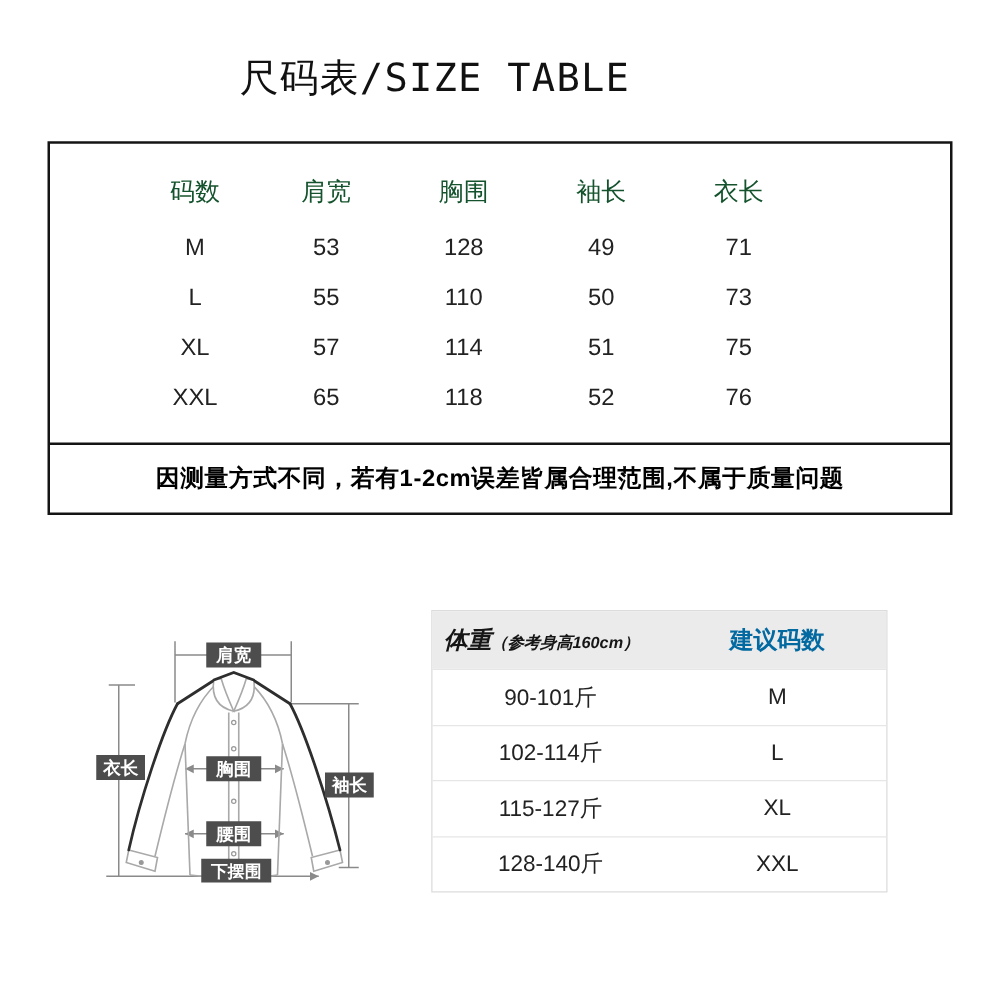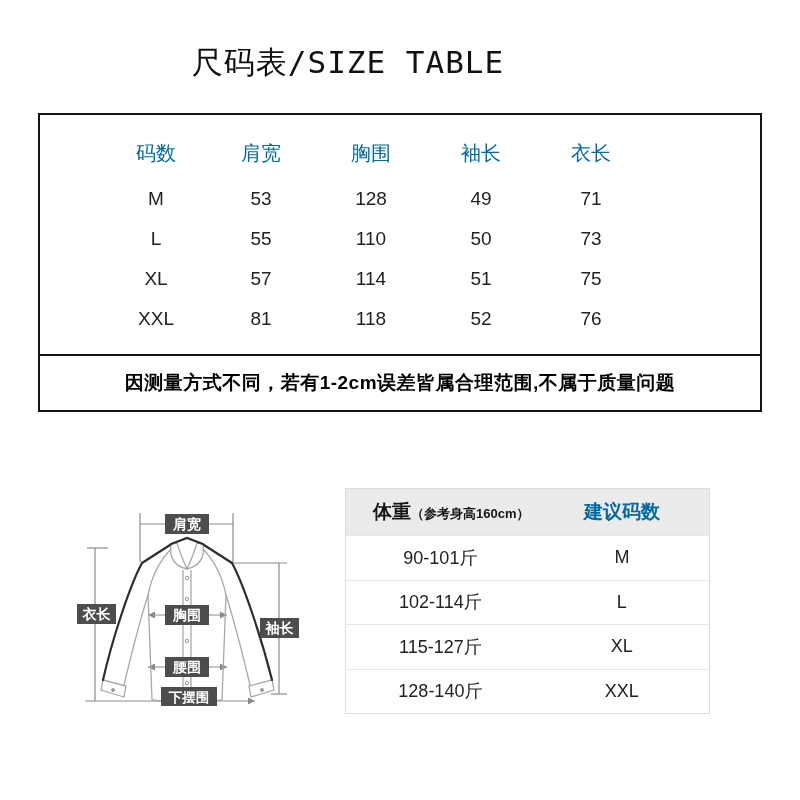--- a/index.html
+++ b/index.html
@@ -17,41 +17,41 @@
   
   .size-table{
     position:absolute;left:38px;top:113px;width:724px;height:299px;
     border:2px solid #141414;box-sizing:border-box;background:#fff;
   }
   .st-body{position:absolute;top:0;left:0;right:0;bottom:54px;padding:12px 0 0 66px;}
   .st-row{display:flex;}
   .st-row.head{height:52px;}
   .st-row.data{height:40px;}
   .st-cell{text-align:center;display:flex;align-items:center;justify-content:center;}
-  .st-row.head .st-cell{font-size:20px;color:#0369a1;}
+  .st-row.head .st-cell{font-size:20px;color:#14532d;}
   .st-row.data .st-cell{font-size:19px;color:#222;}
   .c0{width:100px;}
   .c1,.c2,.c3,.c4{width:110px;}
   .st-note{
     position:absolute;left:0;right:0;bottom:0;height:54px;
     border-top:2px solid #141414;
     display:flex;align-items:center;justify-content:center;
     font-size:19px;font-weight:bold;color:#000000;letter-spacing:.5px;margin-top:44px;
   }
   
   .weight-table{
     position:absolute;left:345px;top:488px;width:365px;height:226px;
     border:1px solid #dcdcdc;box-sizing:border-box;background:#fff;
     display:flex;flex-direction:column;
   }
   .wt-head{
     height:46px;flex:0 0 46px;background:#ebebeb;
     display:flex;align-items:center;
   }
-  .wt-head-left{flex:0 0 52%;padding-left:27px;box-sizing:border-box;white-space:nowrap;}
+  .wt-head-left{flex:0 0 52%;padding-left:9px;box-sizing:border-box;white-space:nowrap;font-style:italic;}
   .wt-head-left .big{font-size:19px;font-weight:bold;color:#161616;}
   .wt-head-left .small{font-size:13px;font-weight:bold;color:#161616;}
   .wt-head-right{flex:1;text-align:center;font-size:19px;font-weight:bold;color:#0369a1;}
   .wt-row{flex:1;display:flex;align-items:center;border-top:1px solid #e6e6e6;}
   .wt-row:first-of-type{border-top:none;}
   .wt-weight{flex:0 0 52%;text-align:center;font-size:18px;color:#222;}
   .wt-size{flex:1;text-align:center;font-size:18px;color:#222;}
   
   .shirt-diagram{position:absolute;left:60px;top:500px;width:240px;height:215px;}
   .shirt-diagram svg{display:block;}
@@ -90,21 +90,21 @@
     </div>
     <div class="st-row data">
       <div class="st-cell c0">XL</div>
       <div class="st-cell c1">57</div>
       <div class="st-cell c2">114</div>
       <div class="st-cell c3">51</div>
       <div class="st-cell c4">75</div>
     </div>
     <div class="st-row data">
       <div class="st-cell c0">XXL</div>
-      <div class="st-cell c1">81</div>
+      <div class="st-cell c1">65</div>
       <div class="st-cell c2">118</div>
       <div class="st-cell c3">52</div>
       <div class="st-cell c4">76</div>
     </div>
   </div>
   <div class="st-note">因测量方式不同，若有1-2cm误差皆属合理范围,不属于质量问题</div>
 </div>
 
 <div class="shirt-diagram">
   <svg width="240" height="215" viewBox="0 0 240 215">

